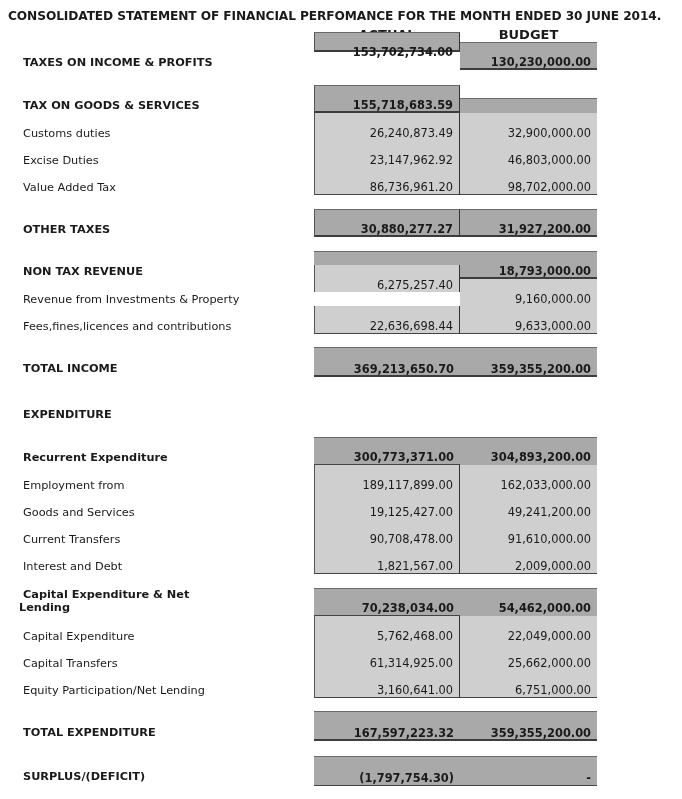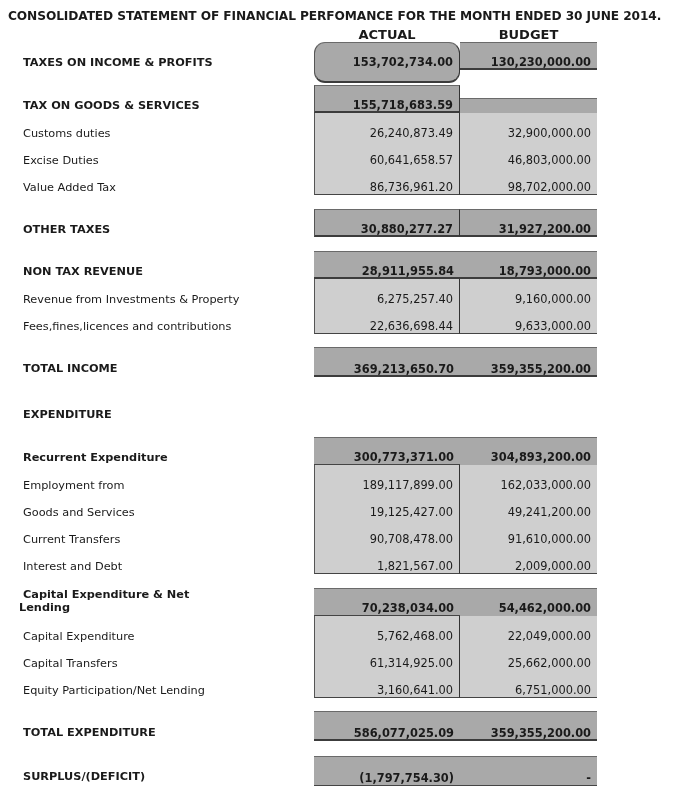--- a/index.html
+++ b/index.html
@@ -19,49 +19,49 @@
   .nolr { border-left:none; border-right:none; }
 </style>
 </head>
 <body>
 
 <div class="title">CONSOLIDATED STATEMENT OF FINANCIAL PERFOMANCE FOR THE MONTH ENDED 30 JUNE 2014.</div>
 <div class="colhead" style="left:314px;width:146px;">ACTUAL</div>
 <div class="colhead" style="left:460px;width:137px;">BUDGET</div>
 
 <div class="label b" style="top:56px;">TAXES ON INCOME &amp; PROFITS</div>
-<div class="cell hdr a" style="top:42px;height:41px;line-height:38px;border-radius:11px;">153,702,734.00</div>
+<div class="cell hdr a" style="top:32px;height:20px;line-height:38px;">153,702,734.00</div>
 <div class="cell hdr bgt" style="top:42px;height:28px;line-height:38px;">130,230,000.00</div>
 
 <div class="label b" style="top:99px;">TAX ON GOODS &amp; SERVICES</div>
 <div class="cell hdr a" style="top:85px;height:28px;line-height:38px;">155,718,683.59</div>
 <div class="cell hdr bgt" style="top:98px;height:28px;line-height:38px;">178,405,000.00</div>
 
 <div class="label" style="top:127px;">Customs duties</div>
 <div class="cell det a" style="top:113px;height:27px;line-height:40px;">26,240,873.49</div>
 <div class="cell det bgt" style="top:113px;height:27px;line-height:40px;">32,900,000.00</div>
 
 <div class="label" style="top:154px;">Excise Duties</div>
-<div class="cell det a" style="top:140px;height:27px;line-height:40px;">60,641,658.57</div>
+<div class="cell det a" style="top:140px;height:27px;line-height:40px;">23,147,962.92</div>
 <div class="cell det bgt" style="top:140px;height:27px;line-height:40px;">46,803,000.00</div>
 
 <div class="label" style="top:181px;">Value Added Tax</div>
 <div class="cell det a lastrow" style="top:167px;height:28px;line-height:40px;padding-left:45px;">86,736,961.20</div>
 <div class="cell det bgt lastrow" style="top:167px;height:28px;line-height:40px;">98,702,000.00</div>
 
 <div class="label b" style="top:223px;">OTHER TAXES</div>
 <div class="cell hdr a" style="top:209px;height:28px;line-height:38px;padding-left:24px;">30,880,277.27</div>
 <div class="cell hdr bgt" style="top:209px;height:28px;line-height:38px;">31,927,200.00</div>
 
 <div class="label b" style="top:265px;">NON TAX REVENUE</div>
 <div class="cell hdr a nolr" style="top:251px;height:28px;line-height:38px;left:314px;">28,911,955.84</div>
 <div class="cell hdr bgt" style="top:251px;height:28px;line-height:38px;">18,793,000.00</div>
 
 <div class="label" style="top:293px;">Revenue from Investments &amp; Property</div>
-<div class="cell det a" style="top:279px;height:27px;line-height:40px;">6,275,257.40</div>
+<div class="cell det a" style="top:265px;height:27px;line-height:40px;">6,275,257.40</div>
 <div class="cell det bgt" style="top:279px;height:27px;line-height:40px;">9,160,000.00</div>
 
 <div class="label" style="top:320px;">Fees,fines,licences and contributions</div>
 <div class="cell det a lastrow" style="top:306px;height:28px;line-height:40px;">22,636,698.44</div>
 <div class="cell det bgt lastrow" style="top:306px;height:28px;line-height:40px;">9,633,000.00</div>
 
 <div class="label b" style="top:362px;">TOTAL INCOME</div>
 <div class="cell hdr a nolr" style="top:347px;height:30px;line-height:42px;">369,213,650.70</div>
 <div class="cell hdr bgt" style="top:347px;height:30px;line-height:42px;">359,355,200.00</div>
 
@@ -98,18 +98,18 @@
 
 <div class="label" style="top:657px;">Capital Transfers</div>
 <div class="cell det a" style="top:643px;height:27px;line-height:40px;">61,314,925.00</div>
 <div class="cell det bgt" style="top:643px;height:27px;line-height:40px;">25,662,000.00</div>
 
 <div class="label" style="top:684px;">Equity Participation/Net Lending</div>
 <div class="cell det a lastrow" style="top:670px;height:28px;line-height:40px;">3,160,641.00</div>
 <div class="cell det bgt lastrow" style="top:670px;height:28px;line-height:40px;">6,751,000.00</div>
 
 <div class="label b" style="top:726px;">TOTAL EXPENDITURE</div>
-<div class="cell hdr a nolr" style="top:711px;height:30px;line-height:42px;">586,077,025.09</div>
+<div class="cell hdr a nolr" style="top:711px;height:30px;line-height:42px;">167,597,223.32</div>
 <div class="cell hdr bgt" style="top:711px;height:30px;line-height:42px;">359,355,200.00</div>
 
 <div class="label b" style="top:770px;">SURPLUS/(DEFICIT)</div>
 <div class="cell hdr a nolr" style="top:756px;height:30px;line-height:42px;border-bottom:1px solid #444;padding-right:6px;padding-left:16px;">(1,797,754.30)</div>
 <div class="cell hdr bgt" style="top:756px;height:30px;line-height:42px;border-bottom:1px solid #444;">-</div>
 
 </body></html>

